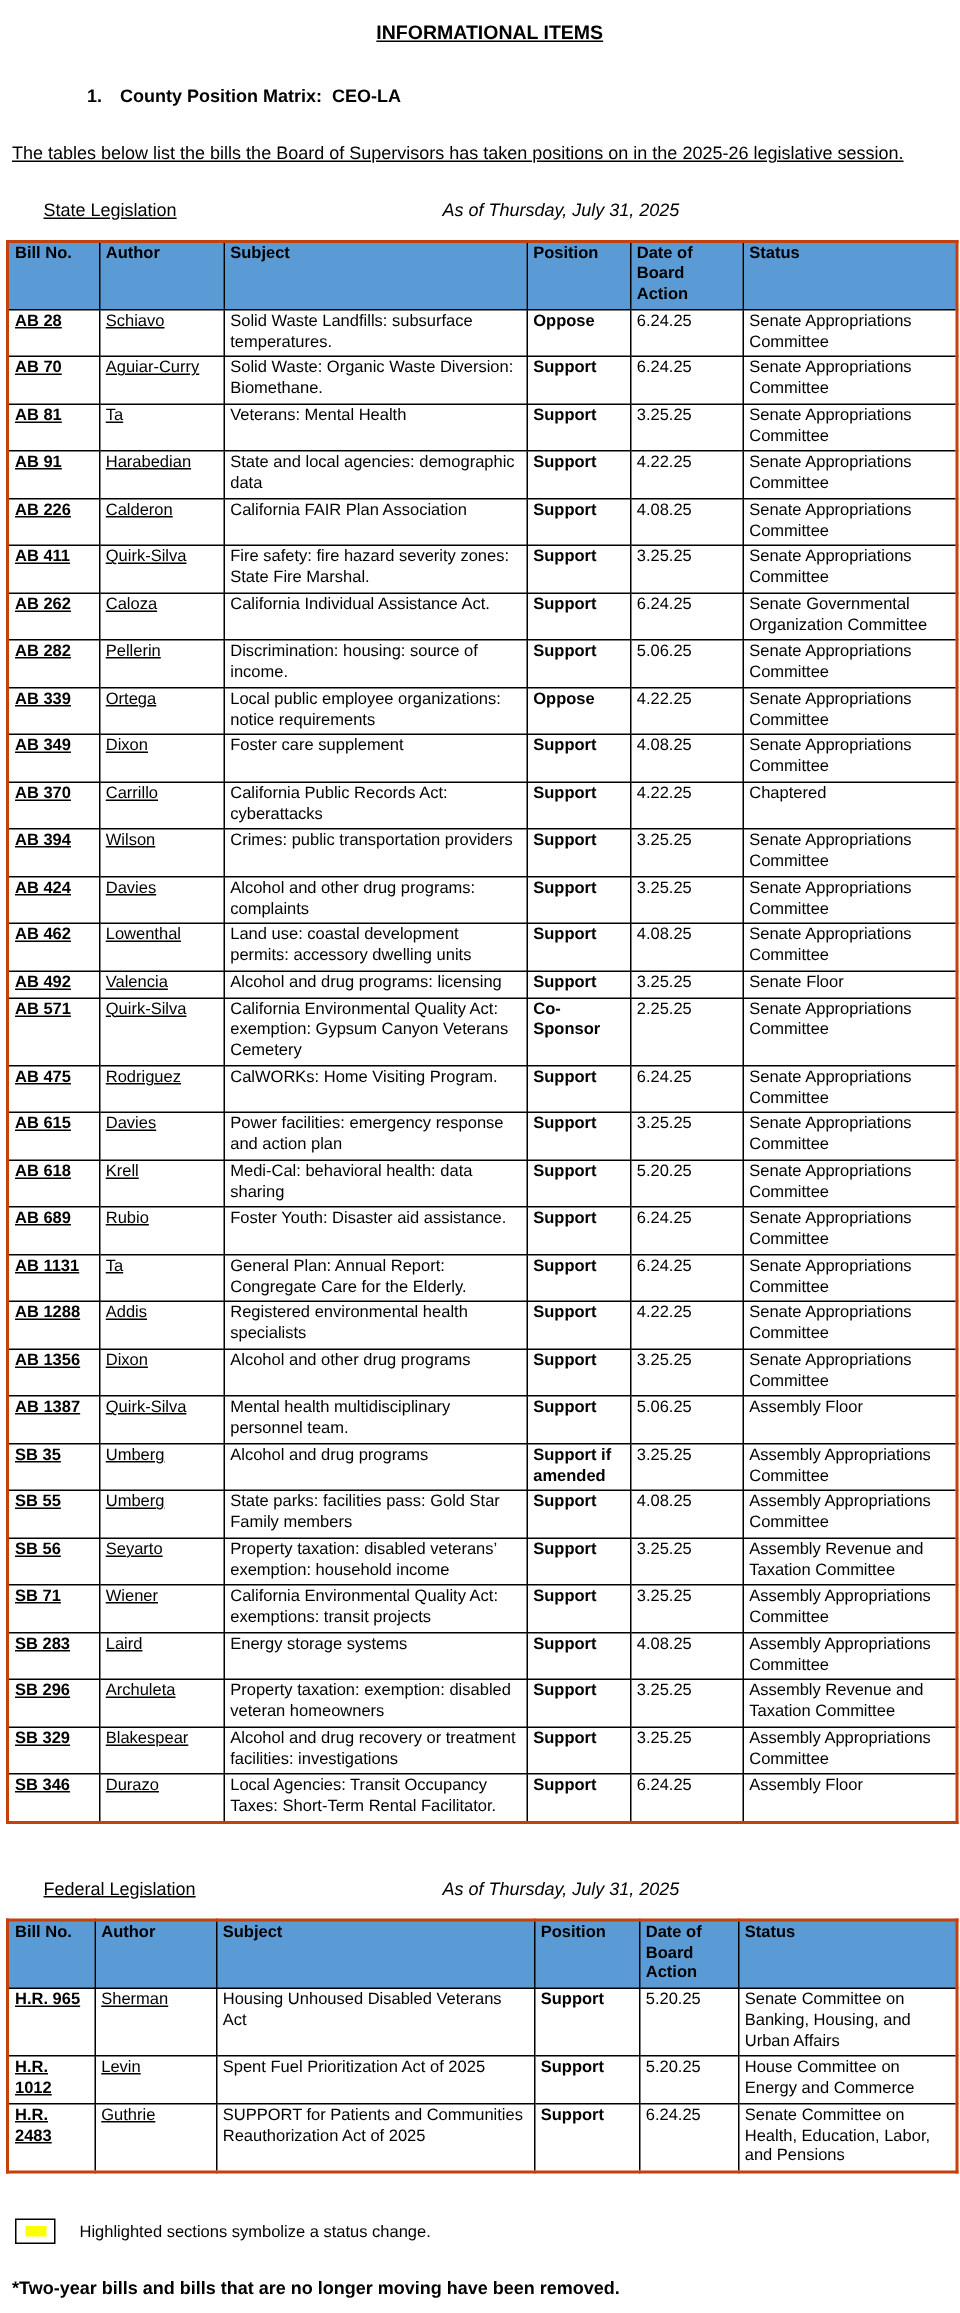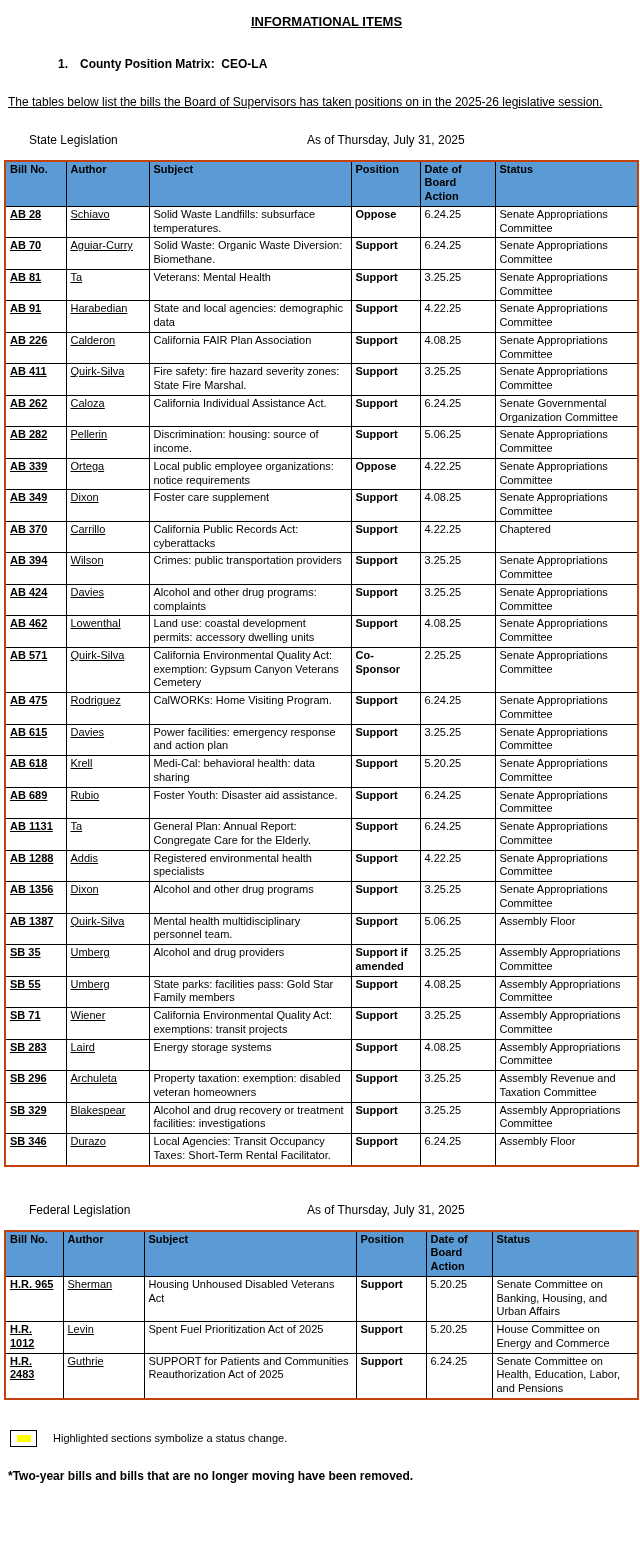--- a/index.html
+++ b/index.html
@@ -40,24 +40,26 @@
   }
   .section-row{
     position:relative;
     height:17px;
     margin-top:22px;
     font-size:12px;
   }
   .section-label{
     position:absolute;
     left:29px;
+    text-decoration:underline;
   }
   .as-of{
     position:absolute;
-    left:307px;
+    left:295px;
+    font-style:italic;
   }
   table.matrix{
     border-collapse:collapse;
     table-layout:fixed;
     width:633px;
     margin:10px 0 0 4px;
     border:2px solid #c2410c;
   }
   table.matrix th, table.matrix td{
     border:1px solid #000;
@@ -257,20 +259,28 @@
         </tr>
         <tr>
           <td class="c0">AB 462</td>
           <td class="c1">Lowenthal</td>
           <td class="c2">Land use: coastal development permits: accessory dwelling units</td>
           <td class="c3">Support</td>
           <td class="c4">4.08.25</td>
           <td class="c5">Senate Appropriations Committee</td>
         </tr>
         <tr>
+          <td class="c0">AB 492</td>
+          <td class="c1">Valencia</td>
+          <td class="c2">Alcohol and drug programs: licensing</td>
+          <td class="c3">Support</td>
+          <td class="c4">3.25.25</td>
+          <td class="c5">Senate Floor</td>
+        </tr>
+        <tr>
           <td class="c0">AB 571</td>
           <td class="c1">Quirk-Silva</td>
           <td class="c2">California Environmental Quality Act: exemption: Gypsum Canyon Veterans Cemetery</td>
           <td class="c3">Co-Sponsor</td>
           <td class="c4">2.25.25</td>
           <td class="c5">Senate Appropriations Committee</td>
         </tr>
         <tr>
           <td class="c0">AB 475</td>
           <td class="c1">Rodriguez</td>
@@ -331,32 +341,40 @@
           <td class="c0">AB 1387</td>
           <td class="c1">Quirk-Silva</td>
           <td class="c2">Mental health multidisciplinary personnel team.</td>
           <td class="c3">Support</td>
           <td class="c4">5.06.25</td>
           <td class="c5">Assembly Floor</td>
         </tr>
         <tr>
           <td class="c0">SB 35</td>
           <td class="c1">Umberg</td>
-          <td class="c2">Alcohol and drug providers</td>
+          <td class="c2">Alcohol and drug programs</td>
           <td class="c3">Support if amended</td>
           <td class="c4">3.25.25</td>
           <td class="c5">Assembly Appropriations Committee</td>
         </tr>
         <tr>
           <td class="c0">SB 55</td>
           <td class="c1">Umberg</td>
           <td class="c2">State parks: facilities pass: Gold Star Family members</td>
           <td class="c3">Support</td>
           <td class="c4">4.08.25</td>
           <td class="c5">Assembly Appropriations Committee</td>
+        </tr>
+        <tr>
+          <td class="c0">SB 56</td>
+          <td class="c1">Seyarto</td>
+          <td class="c2">Property taxation: disabled veterans’ exemption: household income</td>
+          <td class="c3">Support</td>
+          <td class="c4">3.25.25</td>
+          <td class="c5">Assembly Revenue and Taxation Committee</td>
         </tr>
         <tr>
           <td class="c0">SB 71</td>
           <td class="c1">Wiener</td>
           <td class="c2">California Environmental Quality Act: exemptions: transit projects</td>
           <td class="c3">Support</td>
           <td class="c4">3.25.25</td>
           <td class="c5">Assembly Appropriations Committee</td>
         </tr>
         <tr>

